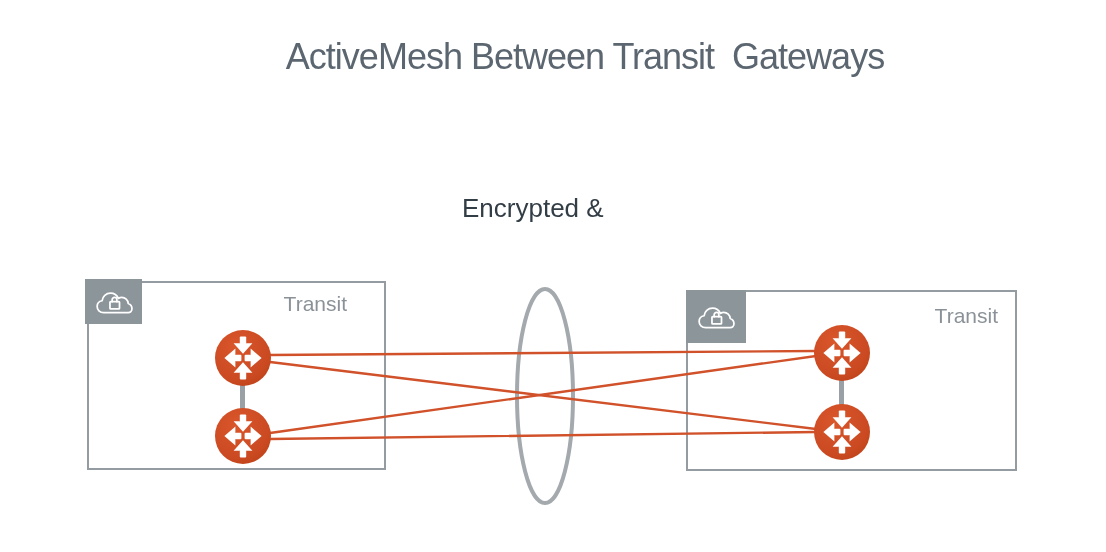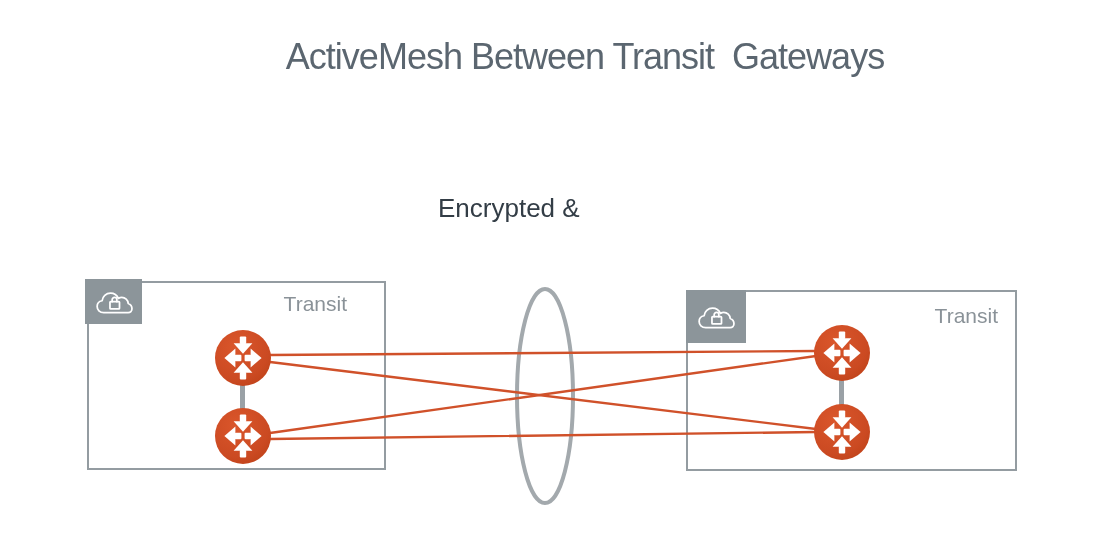--- a/index.html
+++ b/index.html
@@ -6,21 +6,21 @@
   .canvas{
     position:relative;width:1106px;height:552px;background:#fff;overflow:hidden;
     font-family:"Liberation Sans","DejaVu Sans",sans-serif;
   }
   .title{
     position:absolute;top:36px;left:0;width:100%;margin:0;
     text-align:center;font-size:36px;font-weight:400;letter-spacing:-1px;
     color:var(--title,#5B6670);white-space:pre-wrap;padding-left:32px;
   }
   .caption{
-    position:absolute;left:438px;top:192px;
+    position:absolute;left:462px;top:192px;
     font-size:26px;line-height:32px;color:var(--caption_text,#333D46);
   }
   .vpc-box{
     position:absolute;border:2px solid var(--box_border,#949CA1);background:#fff;
   }
   .vpc-box.l{left:87px;top:281px;width:295px;height:185px;}
   .vpc-box.r{left:686px;top:290px;width:327px;height:177px;}
   .transit-label{
     position:absolute;color:var(--transit_label,#8A9298);font-size:21px;
   }

